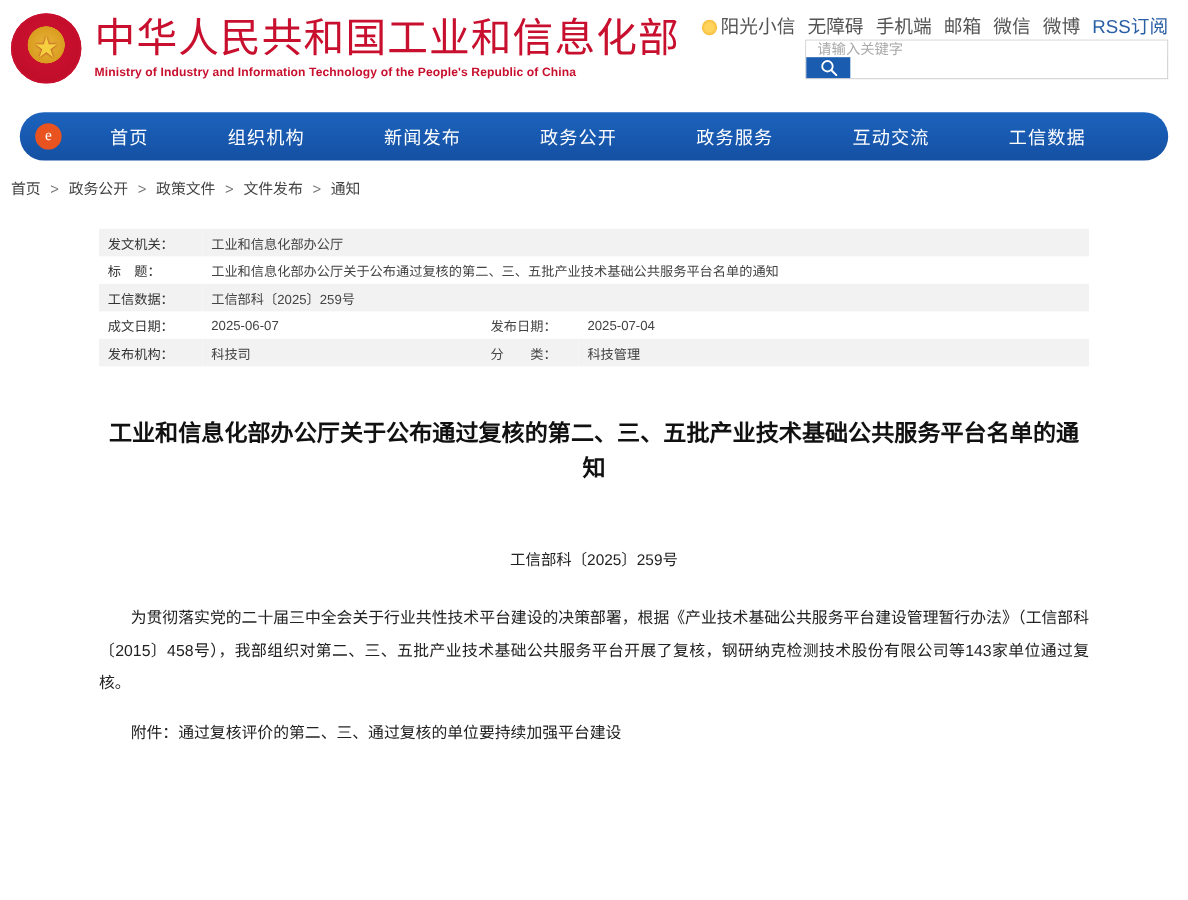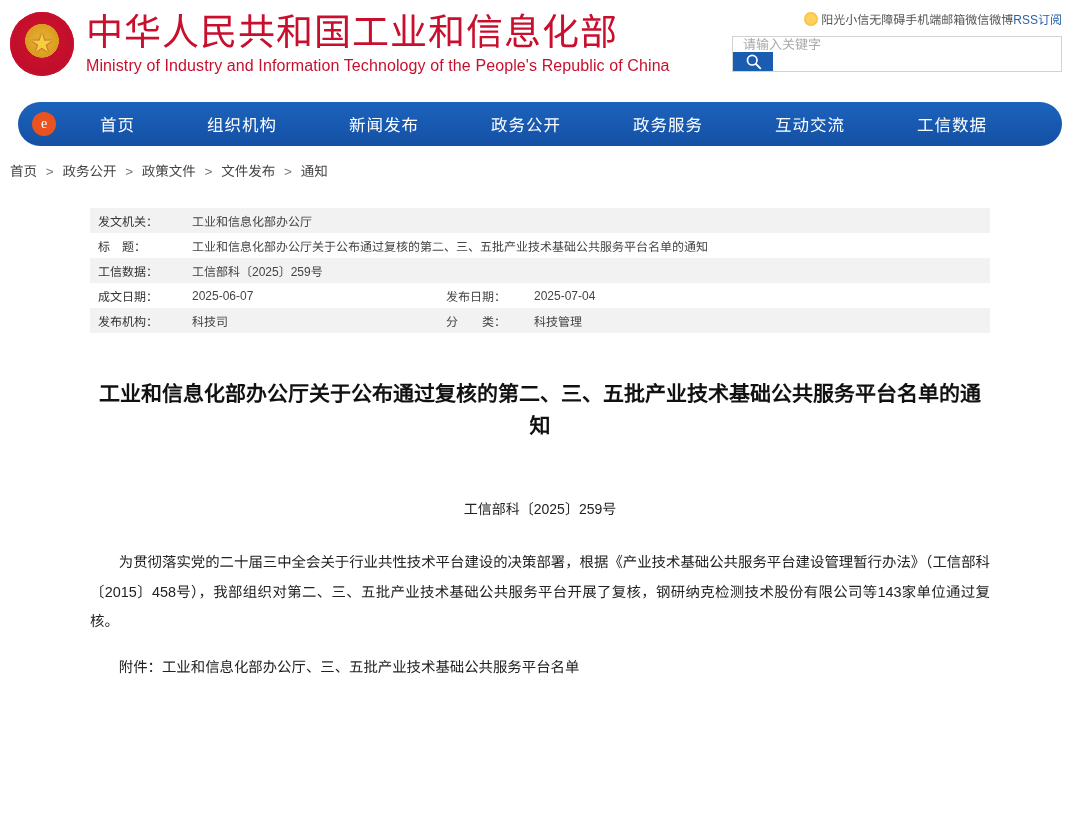--- a/index.html
+++ b/index.html
@@ -53,34 +53,36 @@
   .cn-title {
     font-family: "Liberation Serif", "DejaVu Serif", serif;
     font-weight: normal;
     font-size: 37px;
     color: #c8102e;
     letter-spacing: 1px;
     line-height: 1.1;
     white-space: nowrap;
   }
   .en-title {
-    font-size: 16px;
+    font-size: 11px;
     color: #c8102e;
     margin-top: 4px;
     letter-spacing: 0.1px;
     white-space: nowrap;
+    font-weight: bold;
   }
 
   .top-links {
     position: absolute;
     right: 18px;
     top: 10px;
     display: flex;
     align-items: center;
-    font-size: 12px;
+    gap: 11px;
+    font-size: 17px;
     color: #555;
   }
   .top-links .lk {
     cursor: pointer;
     white-space: nowrap;
   }
   .top-links .lk.rss { color: #2a5fa5; }
   .sun-icon {
     width: 14px; height: 14px;
     border-radius: 50%;
@@ -297,16 +299,16 @@
     </tr>
   </tbody>
     </table>
 
   <div class="doc-title">工业和信息化部办公厅关于公布通过复核的第二、三、五批产业技术基础公共服务平台名单的通知</div>
 
   <div class="doc-number">工信部科〔2025〕259号</div>
 
   <div class="doc-body">
     <p>为贯彻落实党的二十届三中全会关于行业共性技术平台建设的决策部署，根据《产业技术基础公共服务平台建设管理暂行办法》（工信部科〔2015〕458号），我部组织对第二、三、五批产业技术基础公共服务平台开展了复核，钢研纳克检测技术股份有限公司等143家单位通过复核。</p>
-    <p>附件：工业和信息化部办公厅、三、五批产业技术基础公共服务平台名单</p>
+    <p>附件：通过复核评价的第二、三、通过复核的单位要持续加强平台建设</p>
   </div>
 
 </div>
 
 </body></html>

